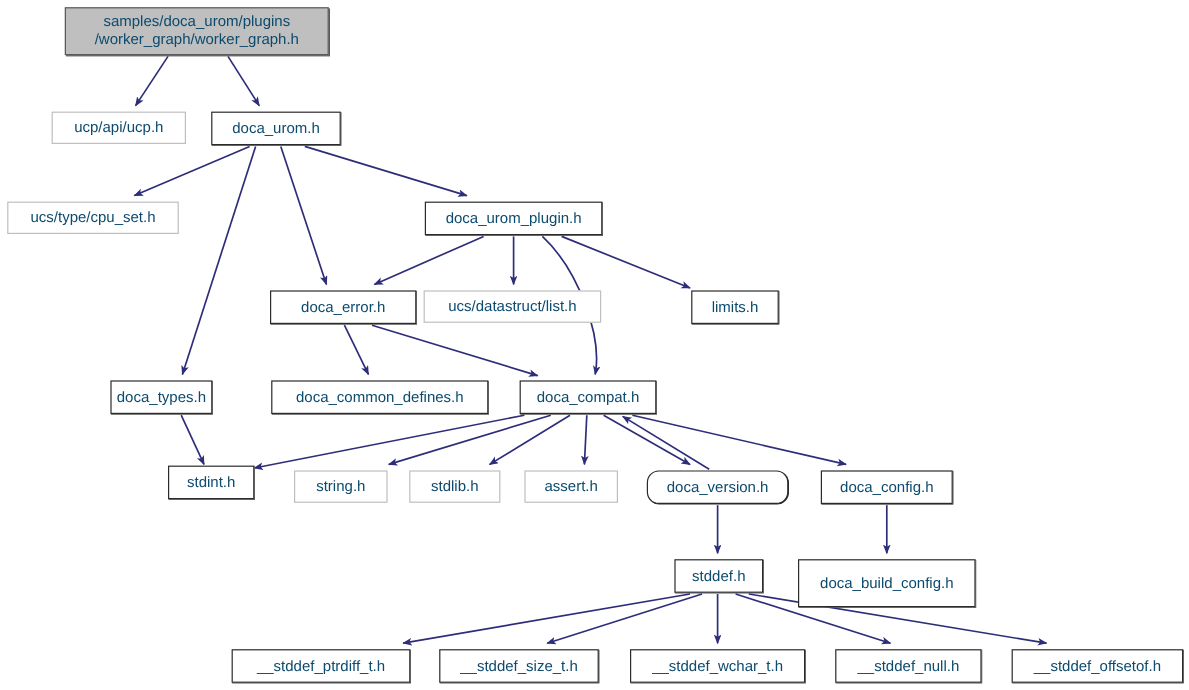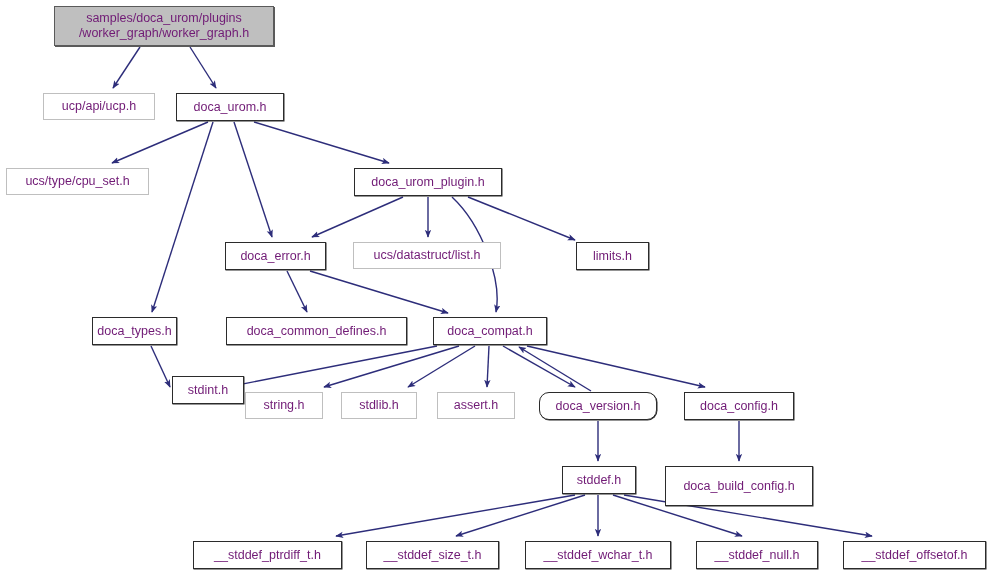--- a/index.html
+++ b/index.html
@@ -20,21 +20,21 @@
   }
   .node{
     position:absolute;
     box-sizing:border-box;
     display:flex;
     align-items:center;
     justify-content:center;
     text-align:center;
     background:#ffffff;
     border:1px solid #bfbfbf;
-    color:#701a75;
+    color:#0c4a6e;
     font-size:12.5px;
     line-height:15px;
     white-space:pre;
     letter-spacing:0px;
     z-index:2;
   }
   .node.doc{
     border:1px solid #2b2b2b;
     box-shadow:0.5px 0.5px 0 0 #2b2b2b;
   }
@@ -84,27 +84,27 @@
         <path d="M 624,495 L 872,536" marker-end="url(#ah)"></path>
       </g>
   </svg>
   <div id="node-layer">
       <div class="node root" style="left: 54px; top: 6px; width: 220px; height: 40px;"><span>samples/doca_urom/plugins
 /worker_graph/worker_graph.h</span></div>
       <div class="node" style="left: 43px; top: 93px; width: 112px; height: 27px;"><span>ucp/api/ucp.h</span></div>
       <div class="node doc" style="left: 176px; top: 93px; width: 108px; height: 28px;"><span>doca_urom.h</span></div>
       <div class="node" style="left: 6px; top: 168px; width: 143px; height: 27px;"><span>ucs/type/cpu_set.h</span></div>
       <div class="node doc" style="left: 354px; top: 168px; width: 148px; height: 28px;"><span>doca_urom_plugin.h</span></div>
-      <div class="node doc" style="left: 225px; top: 242px; width: 101px; height: 28px;"><span>doca_error.h</span></div>
+      <div class="node doc" style="left: 225px; top: 242px; width: 122px; height: 28px;"><span>doca_error.h</span></div>
       <div class="node" style="left: 353px; top: 242px; width: 148px; height: 27px;"><span>ucs/datastruct/list.h</span></div>
       <div class="node doc" style="left: 576px; top: 242px; width: 73px; height: 28px;"><span>limits.h</span></div>
       <div class="node doc" style="left: 92px; top: 317px; width: 85px; height: 28px;"><span>doca_types.h</span></div>
       <div class="node doc" style="left: 226px; top: 317px; width: 181px; height: 28px;"><span>doca_common_defines.h</span></div>
       <div class="node doc" style="left: 433px; top: 317px; width: 114px; height: 28px;"><span>doca_compat.h</span></div>
-      <div class="node doc" style="left: 140px; top: 376px; width: 72px; height: 28px; margin-left: 32px;"><span>stdint.h</span></div>
+      <div class="node doc" style="left: 140px; top: 388px; width: 72px; height: 28px;"><span>stdint.h</span></div>
       <div class="node" style="left: 245px; top: 392px; width: 78px; height: 27px;"><span>string.h</span></div>
       <div class="node" style="left: 341px; top: 392px; width: 76px; height: 27px;"><span>stdlib.h</span></div>
       <div class="node" style="left: 437px; top: 392px; width: 78px; height: 27px;"><span>assert.h</span></div>
       <div class="node doc" style="left: 539px; top: 392px; width: 118px; height: 28px; border-radius: 10px;"><span>doca_version.h</span></div>
       <div class="node doc" style="left: 684px; top: 392px; width: 110px; height: 28px;"><span>doca_config.h</span></div>
       <div class="node doc" style="left: 562px; top: 466px; width: 74px; height: 28px;"><span>stddef.h</span></div>
       <div class="node doc" style="left: 665px; top: 466px; width: 148px; height: 40px; align-items: center;"><span>doca_build_config.h</span></div>
       <div class="node doc" style="left: 193px; top: 541px; width: 149px; height: 28px;"><span>__stddef_ptrdiff_t.h</span></div>
       <div class="node doc" style="left: 366px; top: 541px; width: 133px; height: 28px;"><span>__stddef_size_t.h</span></div>
       <div class="node doc" style="left: 525px; top: 541px; width: 146px; height: 28px;"><span>__stddef_wchar_t.h</span></div>

